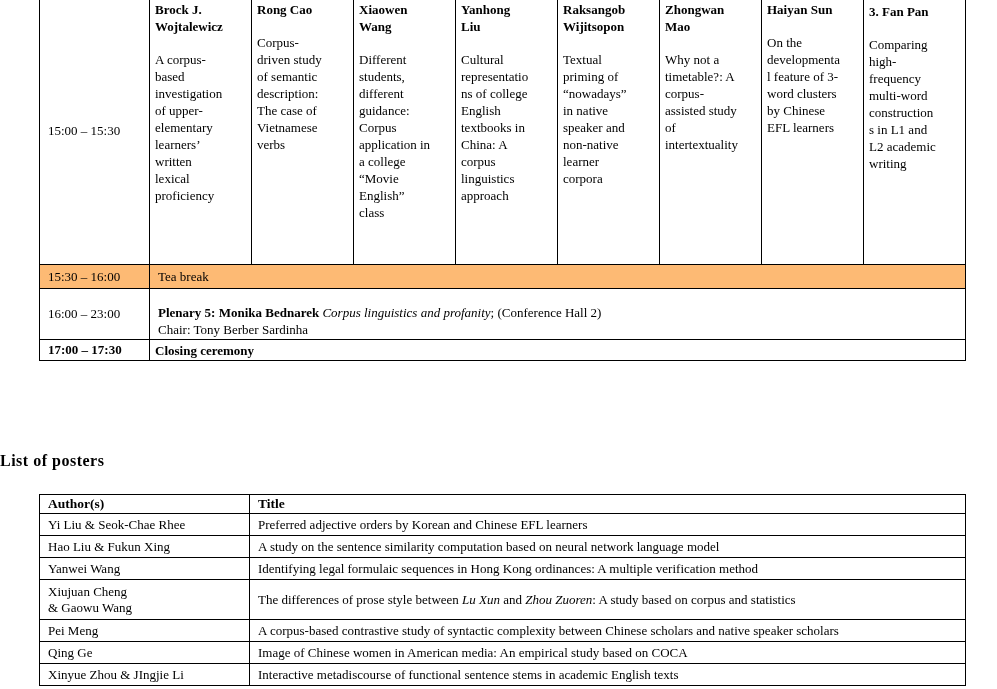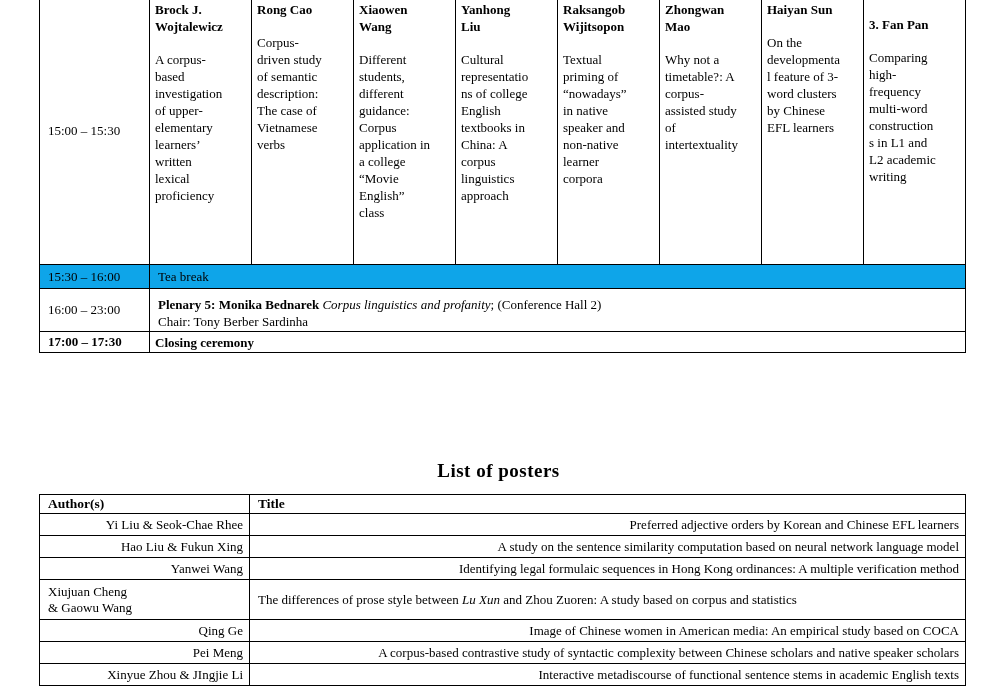--- a/index.html
+++ b/index.html
@@ -9,40 +9,40 @@
   table{border-collapse:collapse;table-layout:fixed;}
   td{border:1px solid #000;font-size:13px;overflow:hidden;}
 
   
   .schedule{position:absolute;left:39px;top:-4px;width:926px;}
   .schedule td{vertical-align:top;padding:4px 3px 2px 5px;line-height:17px;}
   .schedule td.time{vertical-align:middle;padding:0 2px 0 8px;line-height:16px;white-space:nowrap;}
   .row-sessions{height:268px;}
   .sname{font-weight:bold;white-space:pre-line;margin-bottom:16px;}
   .stitle{white-space:pre-line;}
-  .schedule td.sess:nth-child(9) .sname{margin-top:15px;}
+  .schedule td.sess:nth-child(9) .sname{margin-top:2px;}
   .row-tea{height:24px;}
-  .row-tea td{background:#0ea5e9;vertical-align:middle;padding-top:0;padding-bottom:0;}
+  .row-tea td{background:#fdba74;vertical-align:middle;padding-top:0;padding-bottom:0;}
   .row-plenary{height:36px;}
-  .row-plenary td{vertical-align:middle;line-height:17px;padding-top:7px;padding-bottom:1px;}
+  .row-plenary td{vertical-align:middle;line-height:17px;padding-top:15px;padding-bottom:1px;}
   .row-plenary td.wide{padding-left:8px;}
   .row-closing{height:21px;}
   .row-closing td{font-weight:bold;vertical-align:middle;padding-top:0;padding-bottom:0;}
   .row-tea td.wide{padding-left:8px;}
 
   
-  .posters-heading{position:absolute;left:0;right:0;top:452px;text-align:center;
-    font-size:19px;font-weight:bold;letter-spacing:0.5px;margin-top:8px;}
+  .posters-heading{position:absolute;left:0;right:0;top:452px;text-align:left;
+    font-size:16px;font-weight:bold;letter-spacing:0.5px;}
 
   
   .posters{position:absolute;left:39px;top:494px;width:926px;}
   .posters td{vertical-align:middle;padding:1px 6px 1px 8px;line-height:16px;}
   .phead{height:14px;}
   .phead td{font-weight:bold;font-size:13.5px;}
-  .pr{height:22px;text-align:right;}
+  .pr{height:22px;}
   .pr-double{height:40px;margin-top:11px;}
   .authors{white-space:pre-line;}
 </style>
 </head>
 <body>
 
 <div class="page">
 
   <table class="schedule">
     <colgroup>
@@ -190,30 +190,30 @@
       <td class="authors">Hao Liu &amp; Fukun Xing</td>
       <td><span>A study on the sentence similarity computation based on neural network language model</span></td>
     </tr>
     <tr class="pr">
       <td class="authors">Yanwei Wang</td>
       <td><span>Identifying legal formulaic sequences in Hong Kong ordinances: A multiple verification method</span></td>
     </tr>
     <tr class="pr-double">
       <td class="authors">Xiujuan Cheng
 &amp; Gaowu Wang</td>
-      <td><span>The differences of prose style between </span><span style="font-style: italic; font-family: Liberation Serif, serif;">Lu Xun</span><span> and </span><span style=" text-align: right;">Zhou Zuoren</span><span>: A study based on corpus and statistics</span></td>
+      <td><span>The differences of prose style between </span><span style="font-style: italic; font-family: Liberation Serif, serif;">Lu Xun</span><span> and </span><span style="font-style: italic; text-align: right;">Zhou Zuoren</span><span>: A study based on corpus and statistics</span></td>
+    </tr>
+    <tr class="pr">
+      <td class="authors">Pei Meng</td>
+      <td><span>A corpus-based contrastive study of syntactic complexity between Chinese scholars and native speaker scholars</span></td>
     </tr>
     <tr class="pr">
       <td class="authors">Qing Ge</td>
       <td><span>Image of Chinese women in American media: An empirical study based on COCA</span></td>
     </tr>
     <tr class="pr">
-      <td class="authors">Pei Meng</td>
-      <td><span>A corpus-based contrastive study of syntactic complexity between Chinese scholars and native speaker scholars</span></td>
-    </tr>
-    <tr class="pr">
       <td class="authors">Xinyue Zhou &amp; JIngjie Li</td>
       <td><span>Interactive metadiscourse of functional sentence stems in academic English texts</span></td>
     </tr>
   </tbody>
     </table>
 
 </div>
 
 </body></html>

